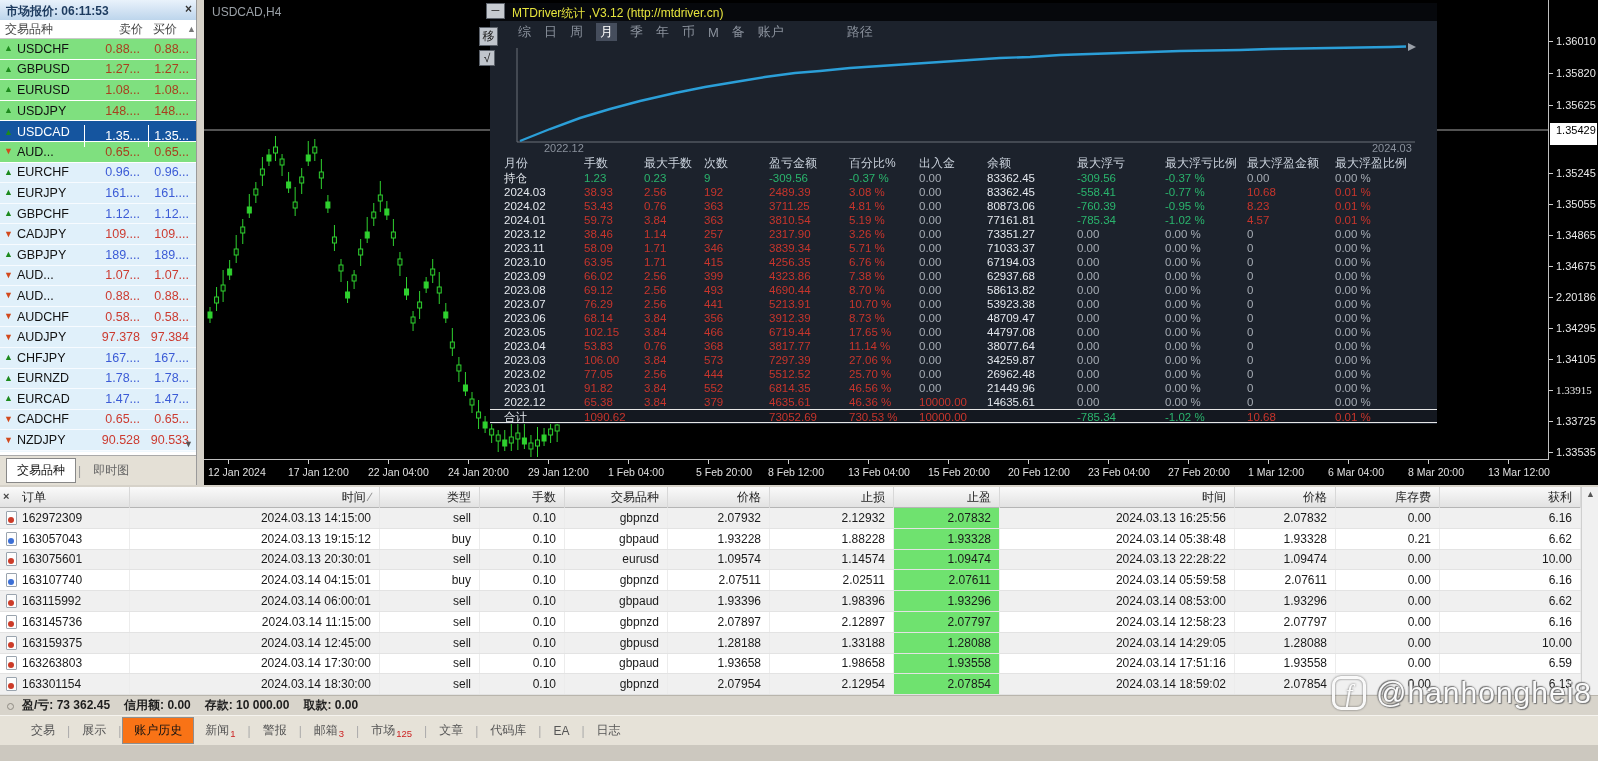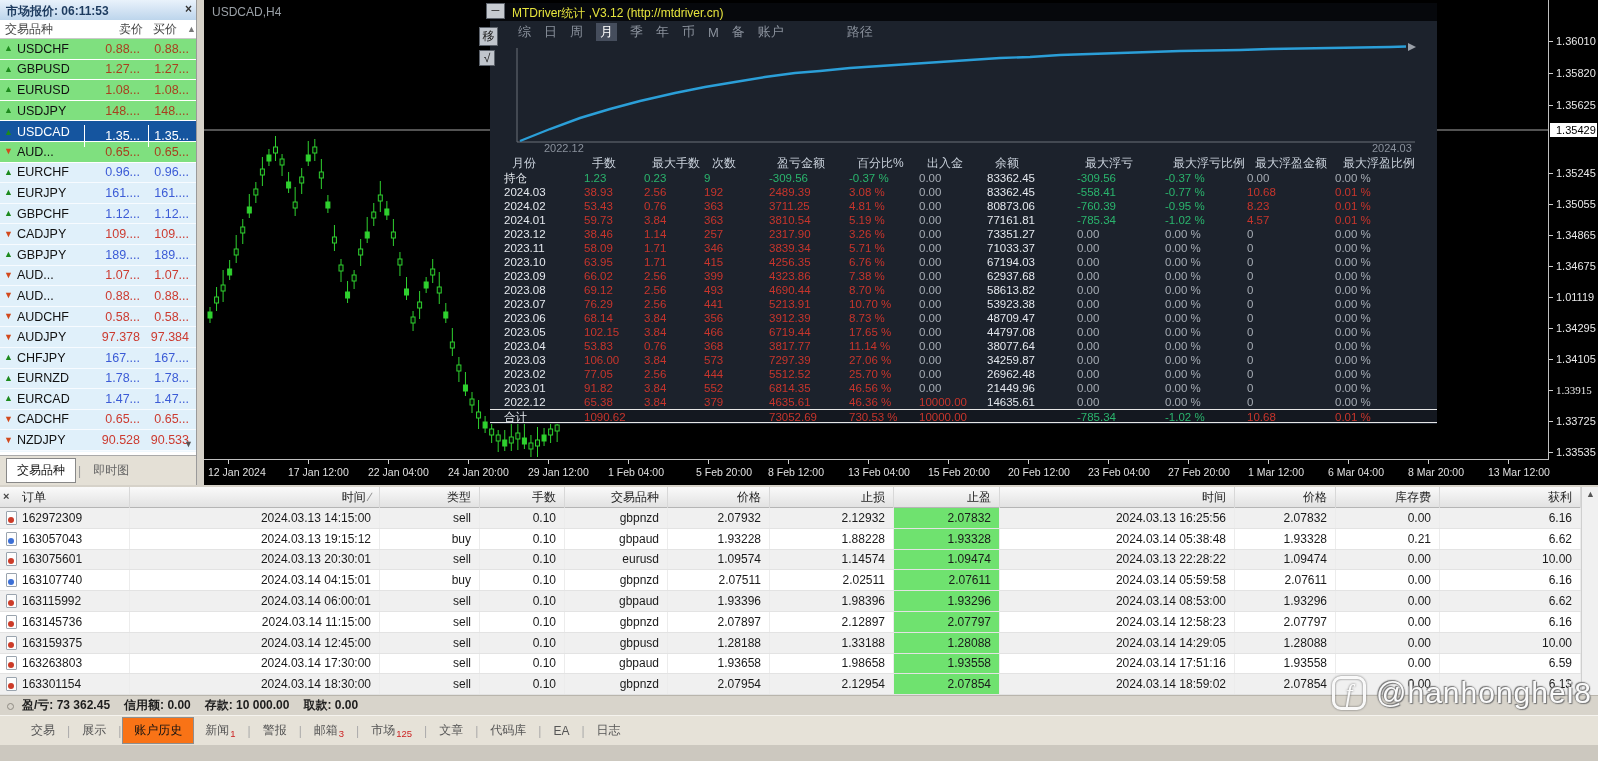--- a/index.html
+++ b/index.html
@@ -32,38 +32,38 @@
   .mw-tab.active { background:#fff; border:1px solid #888; color:#111; }
   .mw-tab-sep { color:#999; }
 
   
   .chart { position:absolute; left:204px; top:0; width:1394px; height:485px; background:#000; }
   .chart-title { position:absolute; left:8px; top:5px; color:#9aa0a6; font-size:12px;text-align:center; }
   .candles { position:absolute; left:0; top:0; }
   .paxis { position:absolute; left:1344px; top:0; width:50px; height:459px; border-left:1px solid #bfbfbf; }
   .plabel { position:absolute; left:7px; color:#e8e8e8; font-size:11px; white-space:nowrap; }
   .ptick { position:absolute; left:0; width:4px; height:1px; background:#cfcfcf; }
-  .pcurrent { position:absolute; left:1px; right:1px; background:#fff; color:#000; font-size:11px; padding:1px 0 1px 6px; }
+  .pcurrent { position:absolute; left:1px; right:1px; background:#fff; color:#000; font-size:11px; padding:1px 0 9px 6px; }
   .taxis { position:absolute; left:0; top:459px; width:1345px; height:26px; border-top:1px solid #bfbfbf; }
   .tlabel { position:absolute; top:6px; color:#e0e0e0; font-size:10.5px; white-space:nowrap; }
   .ttick { position:absolute; top:0; width:1px; height:4px; background:#cfcfcf; }
 
   
   .panel { position:absolute; left:490px; top:3px; width:947px; height:421px; background:#1c222c; }
   .panel-title { height:18px; background:#06080c; color:#e6e43e; font-size:12px; padding:2px 0 0 22px; white-space:nowrap; }
   .panel-min { position:absolute; left:-4px; top:0; width:19px; height:16px; background:#c6cad0; border:1px solid #5c626b; color:#222; text-align:center; line-height:13px; font-size:11px; }
   .side-btn { position:absolute; width:19px; height:19px; background:#c0c5cc; border:1px solid #5c626b; color:#222; text-align:center; line-height:17px; font-size:12px; left:-11px; }
   .panel-menu { height:22px; display:flex; align-items:center; gap:13px; padding-left:28px; color:#8a919c; font-size:13px; }
   .panel-menu .mi.active { background:#454d5c; color:#fff; padding:0 4px; }
   .panel-menu .mi.gap { margin-left:50px; }
   .curve-wrap { position:relative; height:112px; }
   .curve-label { position:absolute; top:99px; color:#8a919c; font-size:11px; }
   .stats { position:absolute; left:0; top:152px; width:947px; }
   .srow { display:grid; grid-template-columns:80px 60px 60px 65px 80px 70px 68px 90px 88px 82px 88px 95px; padding-left:14px; height:14px; line-height:14px; font-size:11.5px; }
-  .srow.head { height:16px; line-height:16px; color:#c9d1db; font-size:12px;margin-left:8px; }
+  .srow.head { height:16px; line-height:16px; color:#c9d1db; font-size:12px; }
   .srow.total { background:#141820; border-top:1px solid #e6e6e6; border-bottom:1px solid #e6e6e6; }
   .c-w { color:#e4e8ee; } .c-r { color:#c8352c; } .c-g { color:#2ab56d; } .c-y { color:#a6acb4; }
 
   
   .orders { position:absolute; left:0; top:487px; width:1581px; height:208px; background:#fff; }
   .o-head { height:21px; display:grid; grid-template-columns:130px 250px 100px 85px 103px 102px 124px 106px 235px 101px 104px 1fr; background:linear-gradient(#fafafa,#e2e2e2); border-bottom:1px solid #b5b5b5; color:#222; align-items:center; }
   .o-head div { text-align:right; padding-right:8px; border-right:1px solid #d8d8d8; height:100%; line-height:21px; }
   .o-head div:first-child { text-align:left; padding-left:22px; }
   .o-close { position:absolute; left:3px; top:3px; color:#444; font-size:11px; font-weight:bold; z-index:3; }
   .o-row { height:20.8px; display:grid; grid-template-columns:130px 250px 100px 85px 103px 102px 124px 106px 235px 101px 104px 1fr; align-items:center; border-bottom:1px solid #e3e3e3; }
@@ -401,21 +401,21 @@
       <div class="plabel" style="top: 99px;">1.35625</div>
       <div class="ptick" style="top: 173px;"></div>
       <div class="plabel" style="top: 167px;">1.35245</div>
       <div class="ptick" style="top: 204px;"></div>
       <div class="plabel" style="top: 198px;">1.35055</div>
       <div class="ptick" style="top: 235px;"></div>
       <div class="plabel" style="top: 229px;">1.34865</div>
       <div class="ptick" style="top: 266px;"></div>
       <div class="plabel" style="top: 260px;">1.34675</div>
       <div class="ptick" style="top: 297px;"></div>
-      <div class="plabel" style="top: 291px;">1.01119</div>
+      <div class="plabel" style="top: 291px;">2.20186</div>
       <div class="ptick" style="top: 328px;"></div>
       <div class="plabel" style="top: 322px;">1.34295</div>
       <div class="ptick" style="top: 359px;"></div>
       <div class="plabel" style="top: 353px;">1.34105</div>
       <div class="ptick" style="top: 390px;"></div>
       <div class="plabel" style="top: 384px; font-family: Liberation Serif, serif;">1.33915</div>
       <div class="ptick" style="top: 421px;"></div>
       <div class="plabel" style="top: 415px;">1.33725</div>
       <div class="ptick" style="top: 452px;"></div>
       <div class="plabel" style="top: 446px;">1.33535</div>

